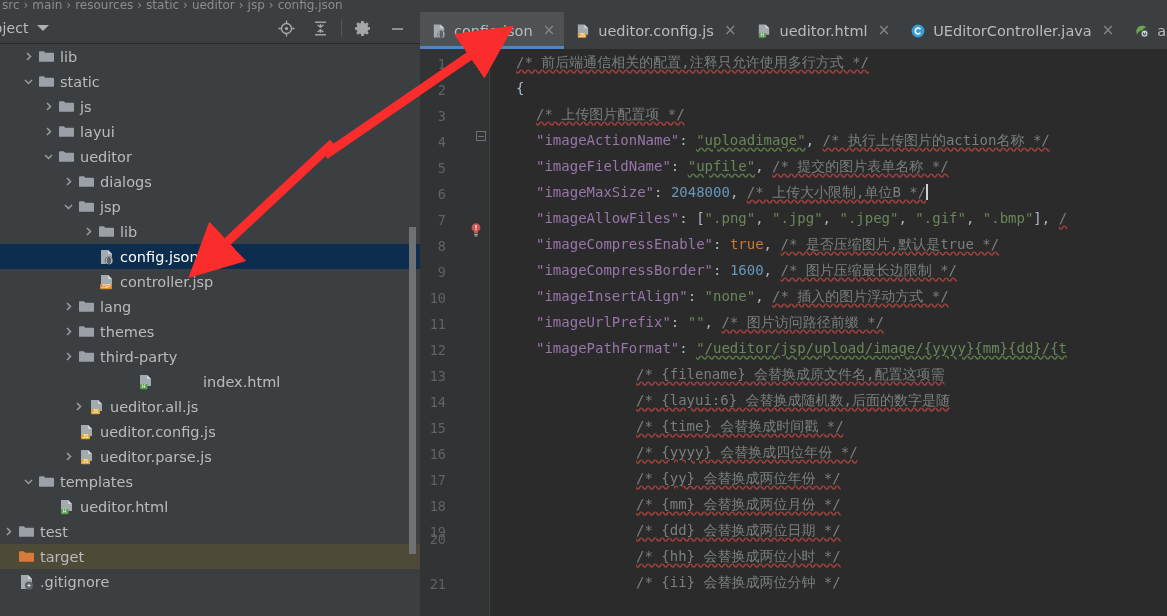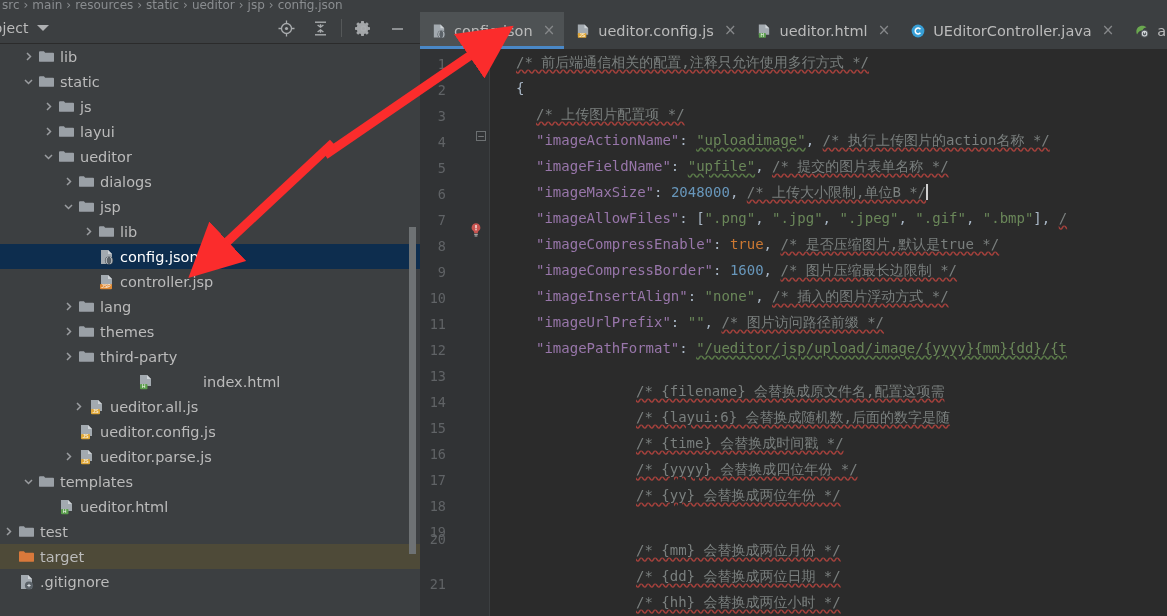--- a/index.html
+++ b/index.html
@@ -529,26 +529,26 @@
           <div class="cl" style="padding-left: 46px;"><span class="t-cmt sq">/* 上传图片配置项 */</span></div>
           <div class="cl" style="padding-left: 46px;"><span class="t-key">"imageActionName"</span><span class="t-pun">: </span><span class="t-str sq-g">"uploadimage"</span><span class="t-pun">, </span><span class="t-cmt sq">/* 执行上传图片的action名称 */</span></div>
           <div class="cl" style="padding-left: 46px;"><span class="t-key">"imageFieldName"</span><span class="t-pun">: </span><span class="t-str sq-g">"upfile"</span><span class="t-pun">, </span><span class="t-cmt sq">/* 提交的图片表单名称 */</span></div>
           <div class="cl" style="padding-left: 46px;"><span class="t-key">"imageMaxSize"</span><span class="t-pun">: </span><span class="t-num">2048000</span><span class="t-pun">, </span><span class="t-cmt sq">/* 上传大小限制,单位B */</span><span class="caret-bar"></span></div>
           <div class="cl" style="padding-left: 46px;"><span class="t-key">"imageAllowFiles"</span><span class="t-pun">: [</span><span class="t-str">".png"</span><span class="t-pun">, </span><span class="t-str">".jpg"</span><span class="t-pun">, </span><span class="t-str">".jpeg"</span><span class="t-pun">, </span><span class="t-str">".gif"</span><span class="t-pun">, </span><span class="t-str">".bmp"</span><span class="t-pun">], </span><span class="t-cmt sq">/</span></div>
           <div class="cl" style="padding-left: 46px;"><span class="t-key">"imageCompressEnable"</span><span class="t-pun">: </span><span class="t-kw">true</span><span class="t-pun">, </span><span class="t-cmt sq">/* 是否压缩图片,默认是true */</span></div>
           <div class="cl" style="padding-left: 46px;"><span class="t-key">"imageCompressBorder"</span><span class="t-pun">: </span><span class="t-num">1600</span><span class="t-pun">, </span><span class="t-cmt sq">/* 图片压缩最长边限制 */</span></div>
           <div class="cl" style="padding-left: 46px;"><span class="t-key">"imageInsertAlign"</span><span class="t-pun">: </span><span class="t-str">"none"</span><span class="t-pun">, </span><span class="t-cmt sq">/* 插入的图片浮动方式 */</span></div>
           <div class="cl" style="padding-left: 46px;"><span class="t-key">"imageUrlPrefix"</span><span class="t-pun">: </span><span class="t-str">""</span><span class="t-pun">, </span><span class="t-cmt sq">/* 图片访问路径前缀 */</span></div>
           <div class="cl" style="padding-left: 46px;"><span class="t-key">"imagePathFormat"</span><span class="t-pun">: </span><span class="t-str sq-g">"/ueditor/jsp/upload/image/{yyyy}{mm}{dd}/{t</span></div>
-          <div class="cl" style="padding-left: 146px; margin-top: 17px;"><span class="t-cmt sq">/* {filename} 会替换成原文件名,配置这项需</span></div>
+          <div class="cl" style="padding-left: 146px;"><span class="t-cmt sq">/* {filename} 会替换成原文件名,配置这项需</span></div>
           <div class="cl" style="padding-left: 146px;"><span class="t-cmt sq">/* {layui:6} 会替换成随机数,后面的数字是随</span></div>
           <div class="cl" style="padding-left: 146px;"><span class="t-cmt sq">/* {time} 会替换成时间戳 */</span></div>
           <div class="cl" style="padding-left: 146px;"><span class="t-cmt sq">/* {yyyy} 会替换成四位年份 */</span></div>
           <div class="cl" style="padding-left: 146px;"><span class="t-cmt sq">/* {yy} 会替换成两位年份 */</span></div>
-          <div class="cl" style="padding-left: 146px; margin-top: 29px;"><span class="t-cmt sq">/* {mm} 会替换成两位月份 */</span></div>
+          <div class="cl" style="padding-left: 146px;"><span class="t-cmt sq">/* {mm} 会替换成两位月份 */</span></div>
           <div class="cl" style="padding-left: 146px;"><span class="t-cmt sq">/* {dd} 会替换成两位日期 */</span></div>
           <div class="cl" style="padding-left: 146px;"><span class="t-cmt sq">/* {hh} 会替换成两位小时 */</span></div>
           <div class="cl" style="padding-left: 146px;"><span class="t-cmt">/* {ii} 会替换成两位分钟 */</span></div>
         </div>
     </div>
   </div>
 
   <svg class="overlay" width="1167" height="616" viewBox="0 0 1167 616">
     <defs>
       <marker id="ah" markerWidth="6" markerHeight="6" refX="2.4" refY="3" orient="auto">

